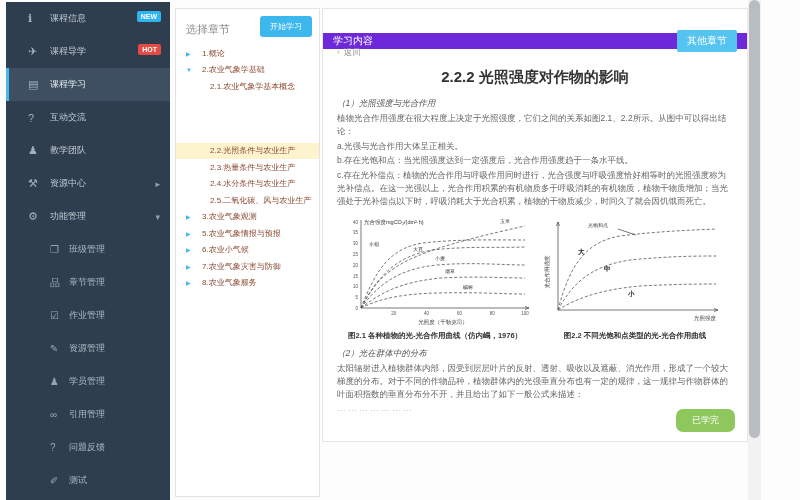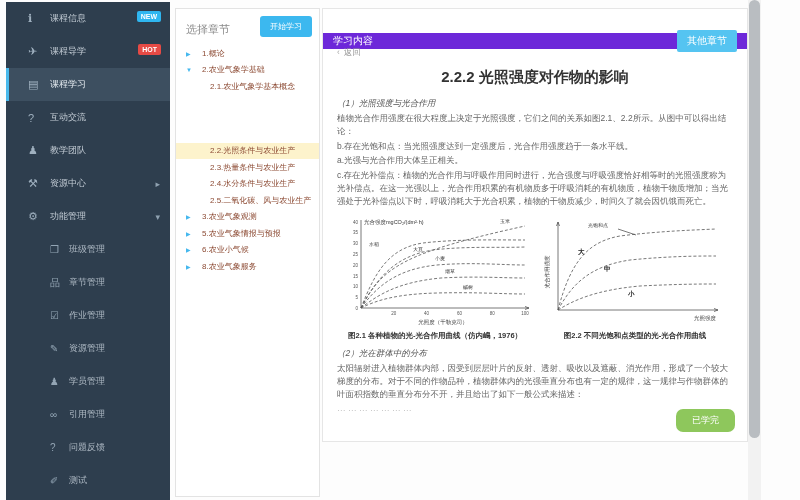--- a/index.html
+++ b/index.html
@@ -172,40 +172,44 @@
       <div class="tree-row">
         <span class="arrow">▶</span>
         <span>5.农业气象情报与预报</span>
       </div>
       <div class="tree-row">
         <span class="arrow">▶</span>
         <span>6.农业小气候</span>
       </div>
       <div class="tree-row">
         <span class="arrow">▶</span>
+        <span>7.农业气象灾害与防御</span>
+      </div>
+      <div class="tree-row">
+        <span class="arrow">▶</span>
         <span>8.农业气象服务</span>
       </div>
     </div>
   </section>
 
   <section class="content-panel">
     <div class="content-head">
       <span class="ch-title">学习内容</span>
       <button class="other-btn">其他章节</button>
     </div>
     <div class="content-body">
       <div class="back-link">
         <span class="bchev">‹</span><span>返回</span>
       </div>
       <div class="page-title">2.2.2 光照强度对作物的影响</div>
 
       <div class="sec-head">（1）光照强度与光合作用</div>
       <div class="para">植物光合作用强度在很大程度上决定于光照强度，它们之间的关系如图2.1、2.2所示。从图中可以得出结论：</div>
+      <div class="para">a.光强与光合作用大体呈正相关。</div>
       <div class="para">b.存在光饱和点：当光照强度达到一定强度后，光合作用强度趋于一条水平线。</div>
-      <div class="para">a.光强与光合作用大体呈正相关。</div>
       <div class="para">c.存在光补偿点：植物的光合作用与呼吸作用同时进行，光合强度与呼吸强度恰好相等时的光照强度称为光补偿点。在这一光强以上，光合作用积累的有机物质多于呼吸消耗的有机物质，植物干物质增加；当光强处于光补偿点以下时，呼吸消耗大于光合积累，植物的干物质减少，时间久了就会因饥饿而死亡。</div>
 
       <div class="figs">
 
         <div class="fig">
           <svg width="200" height="116" viewBox="0 0 200 116">
             <text class="axlab-t" x="27" y="10">光合强度mgCO₂/(dm²·h)</text>
             <path class="axis" d="M24,6 L24,94 L192,94"></path>
             <path class="axis" d="M192,94 L188,92.5 M192,94 L188,95.5"></path>
             <g>

